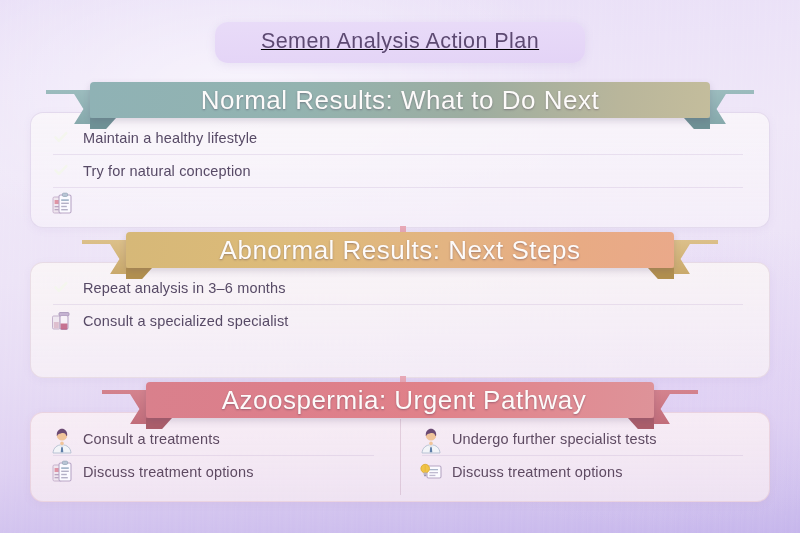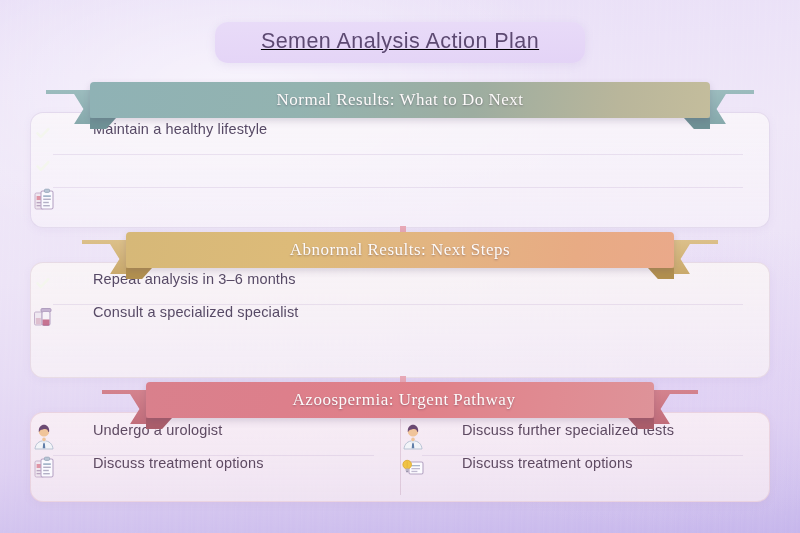--- a/index.html
+++ b/index.html
@@ -111,26 +111,25 @@
     position: absolute;
     left: 38px; right: 38px; top: 0;
     height: 36px;
     border-radius: 4px 4px 3px 3px;
     display: flex;
     align-items: center;
     justify-content: center;
     box-shadow: 0 3px 7px rgba(90,70,110,.20);
   }
   .banner-body span {
-    font-size: 17px;
+    font-size: 26px;
     color: #fdfbfa;
     letter-spacing: .5px;
     text-shadow: 0 1px 2px rgba(60,40,70,.38);
     white-space: nowrap;
-    font-family: Liberation Serif, serif;
   }
   
   .tail {
     position: absolute;
     top: 8px;
     width: 52px;
     height: 34px;
   }
   .tail-l { left: -6px;  clip-path: polygon(0 0, 100% 0, 100% 100%, 54% 100%, 72% 56%, 54% 12%, 0 12%); }
   .tail-r { right: -6px; clip-path: polygon(0 0, 100% 0, 100% 12%, 46% 12%, 28% 56%, 46% 100%, 0 100%); }
@@ -181,22 +180,23 @@
     border-right: 8px solid transparent;
     border-top: 12px solid #e7a8b6;
   }
   #arrow1 { top: 226px; }
   #arrow2 { top: 376px; }
 
   
   .row {
     position: relative;
     display: flex;
+    align-items: center;
     height: 33px;
-    gap: 28px;
+    padding-left: 18px;
   }
   .row + .row::before {
     content: "";
     position: absolute;
     top: 0; left: 22px; right: 26px;
     height: 1px;
     background: rgba(180,155,200,.22);
   }
   .row .ico {
     flex: 0 0 26px;
@@ -264,20 +264,21 @@
       </div>
 
       <div class="row">
         <span class="ico">
           <span class="ic-check">
             <svg width="24" height="24" viewBox="0 0 24 24">
                 <path d="M6.5 12.4l3.4 3.4 7.4-7.6" fill="none" stroke="#f4f6ee" stroke-width="2.6" stroke-linecap="round" stroke-linejoin="round"></path>
               </svg>
           </span>
         </span>
+        <span class="txt">Try for natural conception</span>
       </div>
 
       <div class="row">
         <span class="ico">
           <svg class="ic-clip" viewBox="0 0 26 26">
             <rect x="4" y="6" width="9" height="16" rx="1.4" fill="#efe6ef" stroke="#c8b2cd" stroke-width="1"></rect>
             <rect x="5.6" y="9" width="5.8" height="4" fill="#d9788c" opacity=".75"></rect>
             <rect x="5.6" y="15" width="5.8" height="1.3" fill="#b9a4c0"></rect>
             <rect x="5.6" y="18" width="4.2" height="1.3" fill="#b9a4c0"></rect>
             <rect x="10" y="4" width="12" height="18" rx="1.6" fill="#fbfaff" stroke="#b9a6c6" stroke-width="1.1"></rect>
@@ -362,21 +363,21 @@
           <span class="ico">
             <svg class="ic-doc" viewBox="0 0 26 28">
               <path d="M4 27c.4-5 3.8-8.2 9-8.2s8.6 3.2 9 8.2z" fill="#f2f4f8" stroke="#b9c3d4" stroke-width="1"></path>
               <path d="M10.4 18.8L13 23l2.6-4.2-2.6-1.2z" fill="#dfe5ef"></path>
               <path d="M12.2 21.2h1.6l.5 5h-2.6z" fill="#5f7ea8"></path>
               <circle cx="13" cy="9.4" r="5.2" fill="#f0c49a"></circle>
               <path d="M7.8 8.6c0-3.4 2.3-5.8 5.2-5.8s5.2 2.4 5.2 5.8c0 .9-.3 1.5-.6 1.5-.5 0-.5-1.6-1.6-2.6-1.3-1.2-4.6-.3-6.6.7-.8.4-1.1 1.9-1.5 1.9-.1 0-.1-.8-.1-1.5z" fill="#6b4a73"></path>
               <circle cx="13" cy="17.4" r="1.8" fill="#f0c49a"></circle>
             </svg>
           </span>
-          <span class="txt">Undergo a urologist</span>
+          <span class="txt">Consult a treatments</span>
         </div>
 
         <div class="row">
           <span class="ico">
             <svg class="ic-clip" viewBox="0 0 26 26">
               <rect x="4" y="6" width="9" height="16" rx="1.4" fill="#efe6ef" stroke="#c8b2cd" stroke-width="1"></rect>
               <rect x="5.6" y="9" width="5.8" height="4" fill="#d9788c" opacity=".75"></rect>
               <rect x="5.6" y="15" width="5.8" height="1.3" fill="#b9a4c0"></rect>
               <rect x="5.6" y="18" width="4.2" height="1.3" fill="#b9a4c0"></rect>
               <rect x="10" y="4" width="12" height="18" rx="1.6" fill="#fbfaff" stroke="#b9a6c6" stroke-width="1.1"></rect>
@@ -396,21 +397,21 @@
           <span class="ico">
             <svg class="ic-doc" viewBox="0 0 26 28">
               <path d="M4 27c.4-5 3.8-8.2 9-8.2s8.6 3.2 9 8.2z" fill="#f2f4f8" stroke="#b9c3d4" stroke-width="1"></path>
               <path d="M10.4 18.8L13 23l2.6-4.2-2.6-1.2z" fill="#dfe5ef"></path>
               <path d="M12.2 21.2h1.6l.5 5h-2.6z" fill="#5f7ea8"></path>
               <circle cx="13" cy="9.4" r="5.2" fill="#f0c49a"></circle>
               <path d="M7.8 8.6c0-3.4 2.3-5.8 5.2-5.8s5.2 2.4 5.2 5.8c0 .9-.3 1.5-.6 1.5-.5 0-.5-1.6-1.6-2.6-1.3-1.2-4.6-.3-6.6.7-.8.4-1.1 1.9-1.5 1.9-.1 0-.1-.8-.1-1.5z" fill="#6b4a73"></path>
               <circle cx="13" cy="17.4" r="1.8" fill="#f0c49a"></circle>
             </svg>
           </span>
-          <span class="txt">Discuss further specialized tests</span>
+          <span class="txt">Undergo further specialist tests</span>
         </div>
 
         <div class="row">
           <span class="ico">
             <svg class="ic-bulb" viewBox="0 0 26 26">
               <rect x="9" y="7" width="14" height="12" rx="1.4" fill="#fcfbff" stroke="#b6a6c4" stroke-width="1.1"></rect>
               <rect x="11.4" y="10" width="8.6" height="1.3" fill="#a9b6c9"></rect>
               <rect x="11.4" y="13" width="8.6" height="1.3" fill="#c0bad0"></rect>
               <rect x="11.4" y="15.8" width="6" height="1.3" fill="#c0bad0"></rect>
               <circle cx="7.2" cy="9.6" r="4.3" fill="#f0c447" stroke="#d9a62c" stroke-width=".8"></circle>

